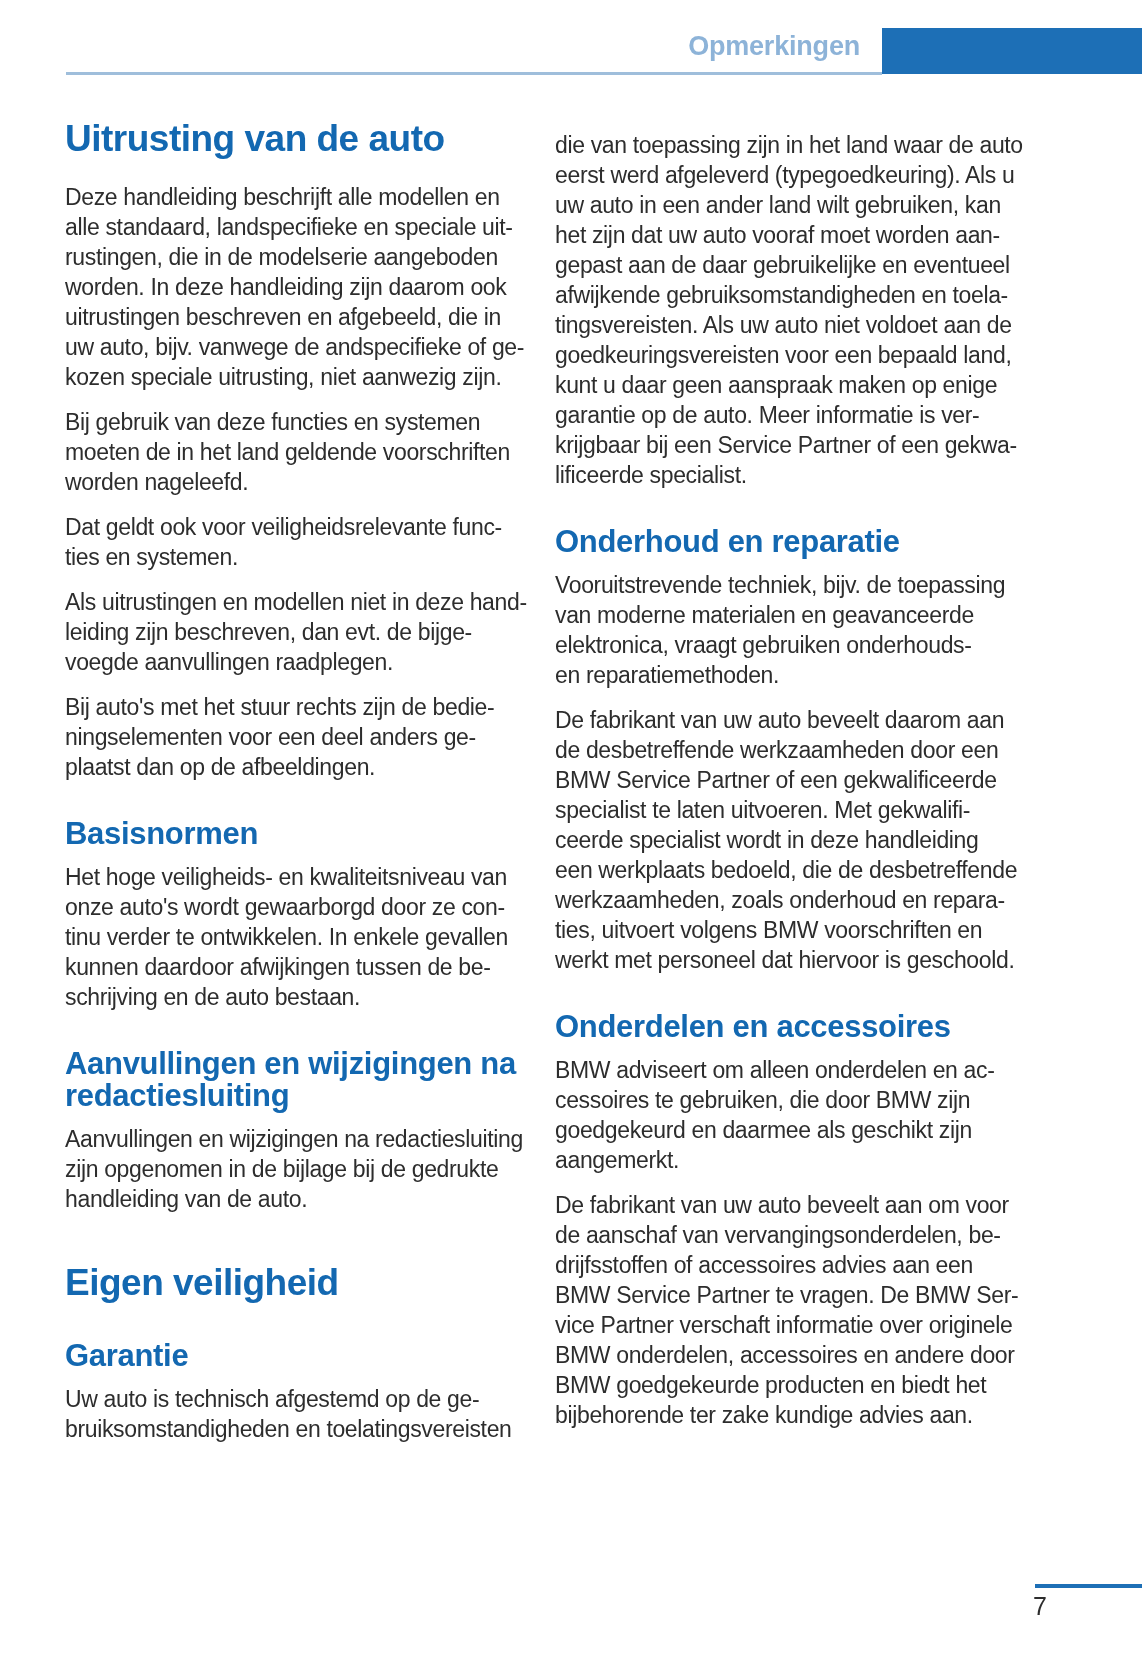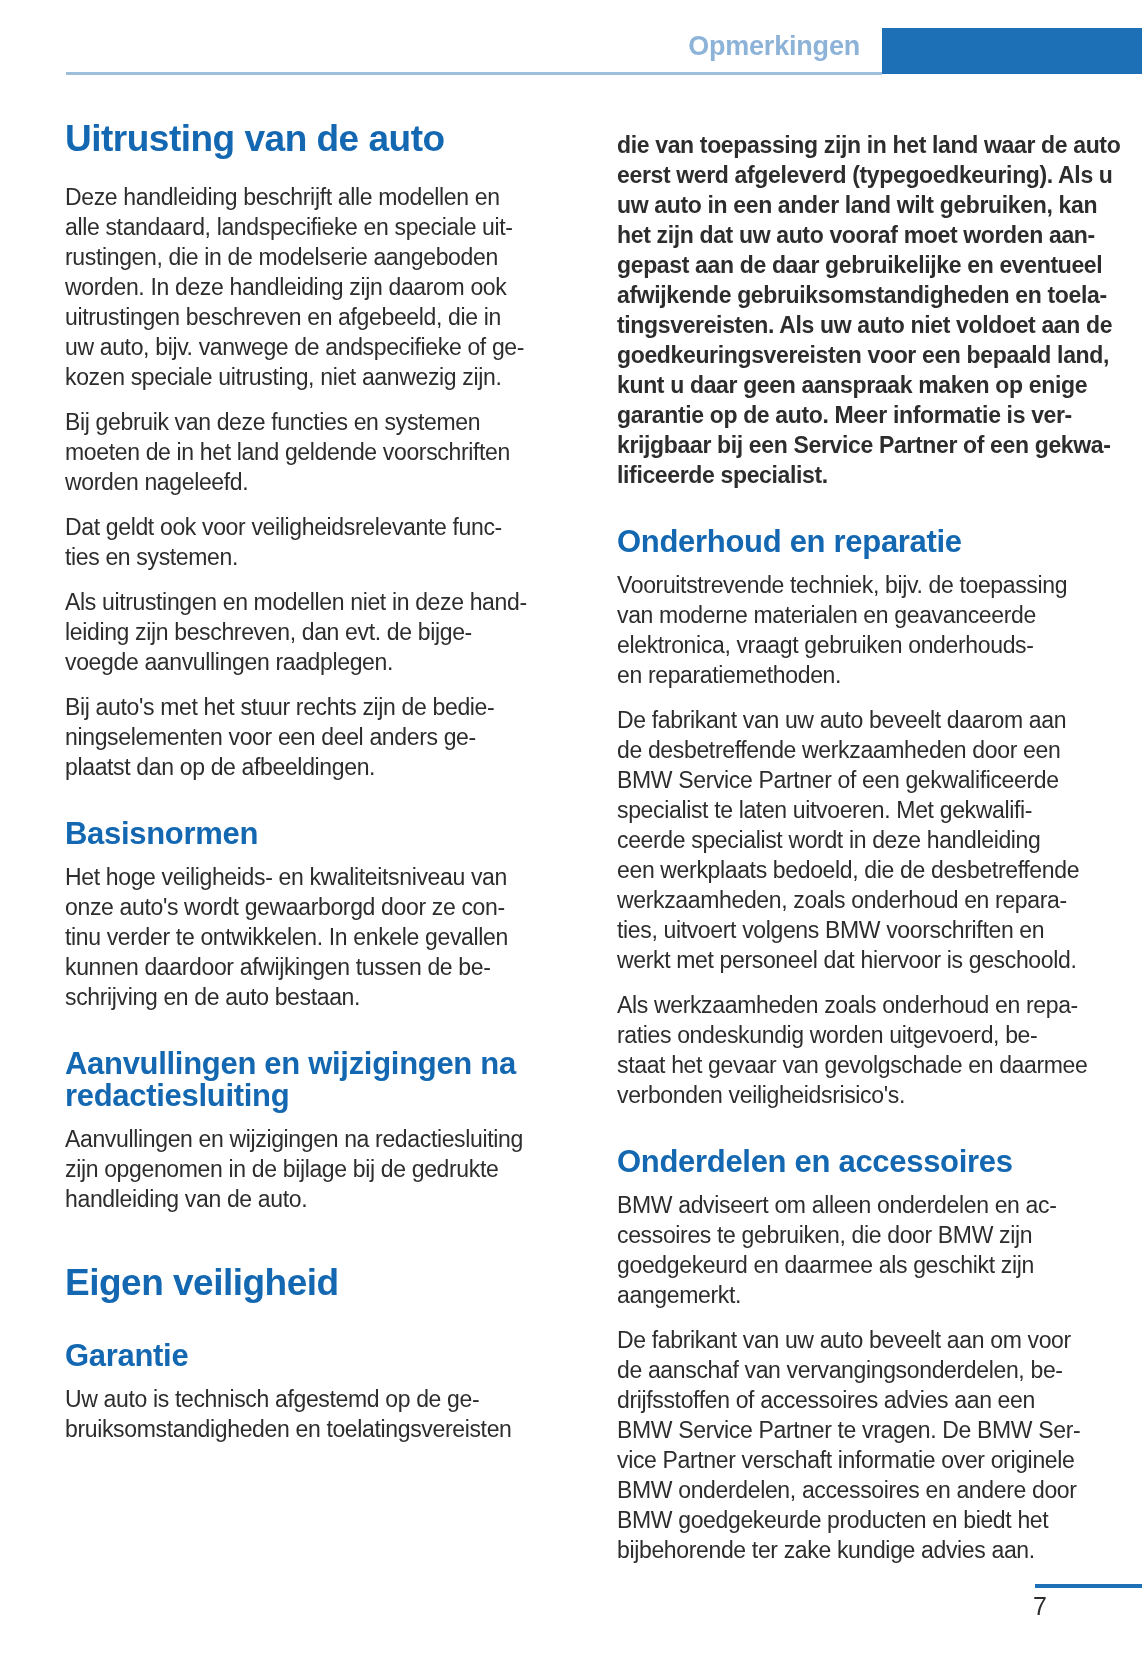--- a/index.html
+++ b/index.html
@@ -41,21 +41,20 @@
     width: 260px;
     height: 46px;
     background: #1d6fb6;
   }
   
   .content {
     position: absolute;
     top: 118px;
     left: 65px;
     display: flex;
-    gap: 62px;
   }
   .col-left  { width: 490px; }
   .col-right { width: 475px; }
   .content h1 {
     margin: 48px 0 22px 0;
     font-size: 37px;
     line-height: 42px;
     font-weight: bold;
     letter-spacing: -0.5px;
     color: #1368b1;
@@ -72,21 +71,21 @@
     white-space: pre;
   }
   .content p.body {
     margin: 0 0 15px 0;
     font-size: 23px;
     line-height: 30px;
     letter-spacing: -0.35px;
     color: #2d2d2d;
     white-space: pre;
   }
-  .col-right > p.first { margin-top: 12px; font-weight: bold; }
+  .col-right > p.first { margin-top: 12px; }
   
   .footer-rule {
     position: absolute;
     left: 1035px;
     right: 0;
     top: 1584px;
     height: 4px;
     background: #1d6fb6;
   }
   .page-number {
@@ -169,24 +168,20 @@
 en reparatiemethoden.</p>
       <p class="body">De fabrikant van uw auto beveelt daarom aan
 de desbetreffende werkzaamheden door een
 BMW Service Partner of een gekwalificeerde
 specialist te laten uitvoeren. Met gekwalifi-
 ceerde specialist wordt in deze handleiding
 een werkplaats bedoeld, die de desbetreffende
 werkzaamheden, zoals onderhoud en repara-
 ties, uitvoert volgens BMW voorschriften en
 werkt met personeel dat hiervoor is geschoold.</p>
-      <p class="body">Als werkzaamheden zoals onderhoud en repa-
-raties ondeskundig worden uitgevoerd, be-
-staat het gevaar van gevolgschade en daarmee
-verbonden veiligheidsrisico's.</p>
 
       <h2>Onderdelen en accessoires</h2>
       <p class="body">BMW adviseert om alleen onderdelen en ac-
 cessoires te gebruiken, die door BMW zijn
 goedgekeurd en daarmee als geschikt zijn
 aangemerkt.</p>
       <p class="body">De fabrikant van uw auto beveelt aan om voor
 de aanschaf van vervangingsonderdelen, be-
 drijfsstoffen of accessoires advies aan een
 BMW Service Partner te vragen. De BMW Ser-

